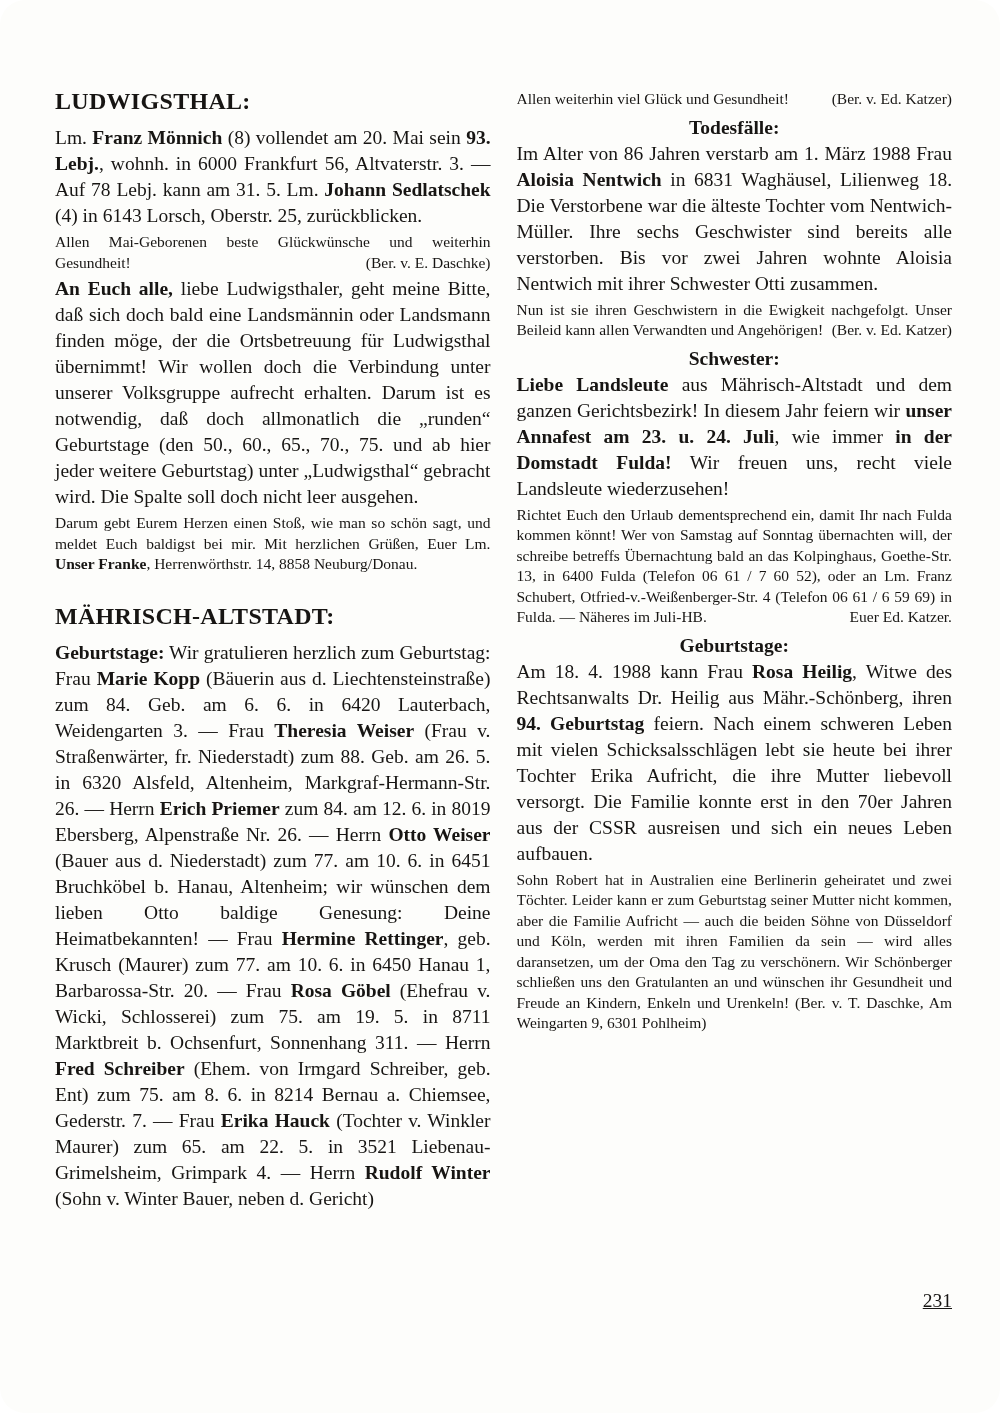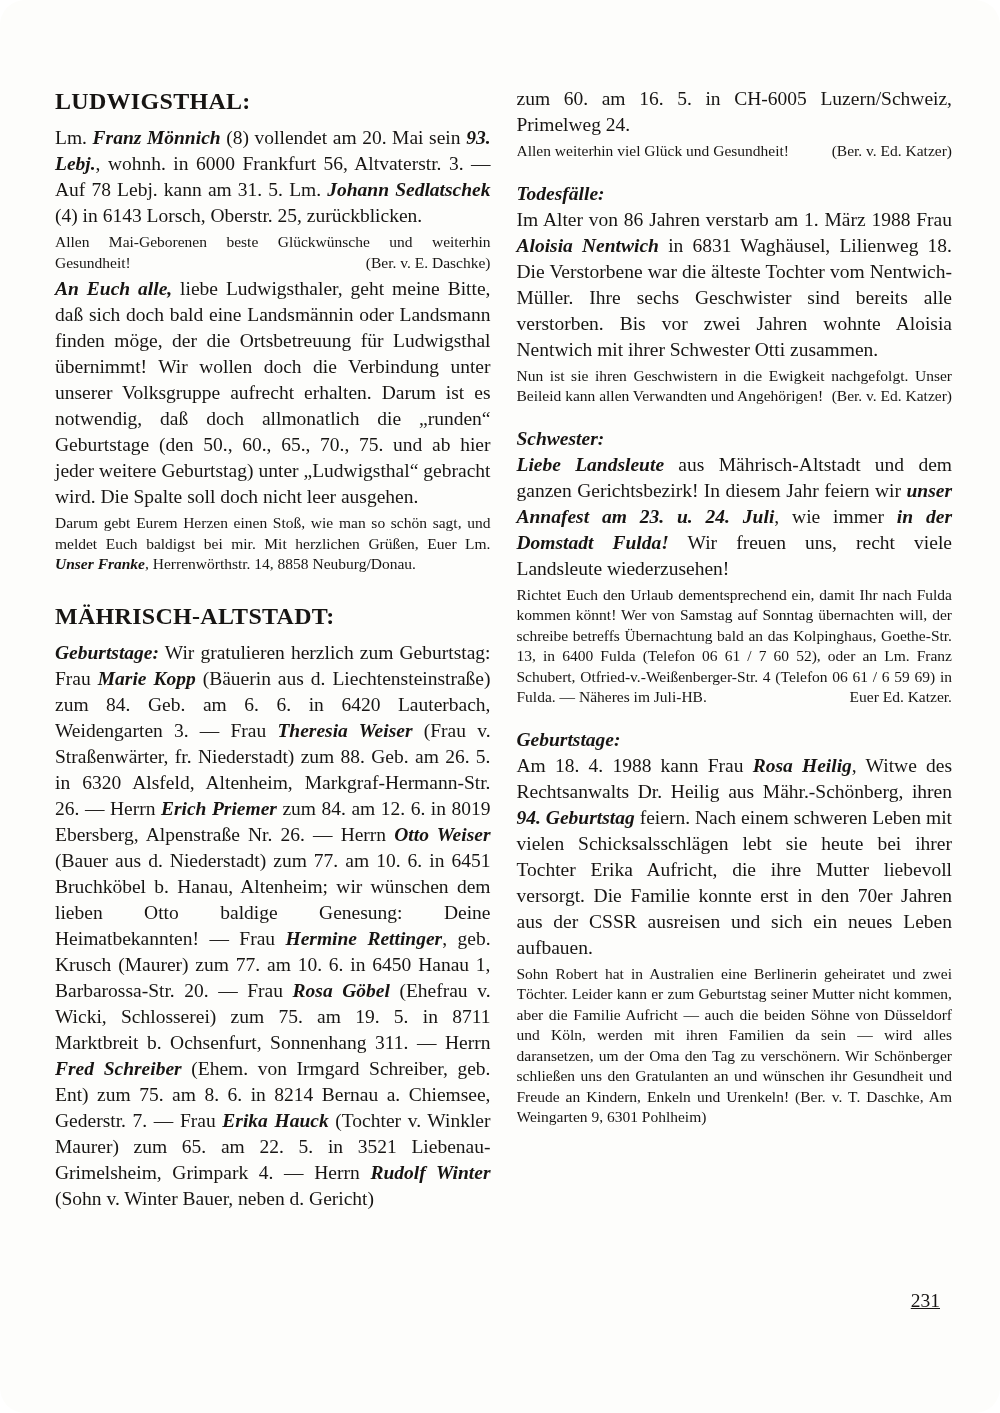--- a/index.html
+++ b/index.html
@@ -48,52 +48,51 @@
     font-weight: bold;
     text-align: left;
     letter-spacing: 0.3px;
     margin: 0 0 9px 0;
   }
 
   .col .blk.heading:not(:first-child) { margin-top: 26px; }
 
   .blk.subheading {
     font-weight: bold;
-    text-align: left;
-    margin-top: 19px;
+    text-align: center;
+    margin-top: 5px;
   }
 
-  .seg.b { font-weight: bold; font-style: italic; }
+  .seg.b { font-weight: bold; }
   .seg.attrib { float: right; }
 
   .page-number {
     position: absolute;
     top: 1288px;
-    right: 60px;
+    right: 48px;
     font-size: 19.5px;
     line-height: 26px;
     text-decoration: underline;
   }
 </style>
 </head>
 <body>
 
 <div class="page">
   <div class="columns">
     <div class="col" id="col-left">
         <h2 class="blk heading"><span class="seg">LUDWIGSTHAL:</span></h2>
         <p class="blk para"><span class="seg">Lm. </span><span class="seg b">Franz Mönnich</span><span class="seg"> (8) vollendet am 20. Mai sein </span><span class="seg b">93. Lebj.</span><span class="seg">, wohnh. in 6000 Frankfurt 56, Altvaterstr. 3. — Auf 78 Lebj. kann am 31. 5. Lm. </span><span class="seg b">Johann Sedlatschek</span><span class="seg"> (4) in 6143 Lorsch, Oberstr. 25, zurückblicken.</span></p>
         <p class="blk small"><span class="seg">Allen Mai-Geborenen beste Glückwünsche und weiterhin Gesundheit! </span><span class="seg attrib">(Ber. v. E. Daschke)</span></p>
         <p class="blk para"><span class="seg b">An Euch alle,</span><span class="seg"> liebe Ludwigsthaler, geht meine Bitte, daß sich doch bald eine Landsmännin oder Landsmann finden möge, der die Ortsbetreuung für Ludwigsthal übernimmt! Wir wollen doch die Verbindung unter unserer Volksgruppe aufrecht erhalten. Darum ist es notwendig, daß doch allmonatlich die „runden“ Geburtstage (den 50., 60., 65., 70., 75. und ab hier jeder weitere Geburtstag) unter „Ludwigsthal“ gebracht wird. Die Spalte soll doch nicht leer ausgehen.</span></p>
         <p class="blk small"><span class="seg">Darum gebt Eurem Herzen einen Stoß, wie man so schön sagt, und meldet Euch baldigst bei mir. Mit herzlichen Grüßen, Euer Lm. </span><span class="seg b">Unser Franke</span><span class="seg">, Herrenwörthstr. 14, 8858 Neuburg/Donau.</span></p>
         <h2 class="blk heading"><span class="seg">MÄHRISCH-ALTSTADT:</span></h2>
         <p class="blk para"><span class="seg b">Geburtstage:</span><span class="seg"> Wir gratulieren herzlich zum Geburtstag: Frau </span><span class="seg b">Marie Kopp</span><span class="seg"> (Bäuerin aus d. Liechtensteinstraße) zum 84. Geb. am 6. 6. in 6420 Lauterbach, Weidengarten 3. — Frau </span><span class="seg b">Theresia Weiser</span><span class="seg"> (Frau v. Straßenwärter, fr. Niederstadt) zum 88. Geb. am 26. 5. in 6320 Alsfeld, Altenheim, Markgraf-Hermann-Str. 26. — Herrn </span><span class="seg b">Erich Priemer</span><span class="seg"> zum 84. am 12. 6. in 8019 Ebersberg, Alpenstraße Nr. 26. — Herrn </span><span class="seg b">Otto Weiser</span><span class="seg"> (Bauer aus d. Niederstadt) zum 77. am 10. 6. in 6451 Bruchköbel b. Hanau, Altenheim; wir wünschen dem lieben Otto baldige Genesung: Deine Heimatbekannten! — Frau </span><span class="seg b">Hermine Rettinger</span><span class="seg">, geb. Krusch (Maurer) zum 77. am 10. 6. in 6450 Hanau 1, Barbarossa-Str. 20. — Frau </span><span class="seg b">Rosa Göbel</span><span class="seg"> (Ehefrau v. Wicki, Schlosserei) zum 75. am 19. 5. in 8711 Marktbreit b. Ochsenfurt, Sonnenhang 311. — Herrn </span><span class="seg b">Fred Schreiber</span><span class="seg"> (Ehem. von Irmgard Schreiber, geb. Ent) zum 75. am 8. 6. in 8214 Bernau a. Chiemsee, Gederstr. 7. — Frau </span><span class="seg b">Erika Hauck</span><span class="seg"> (Tochter v. Winkler Maurer) zum 65. am 22. 5. in 3521 Liebenau-Grimelsheim, Grimpark 4. — Herrn </span><span class="seg b">Rudolf Winter</span><span class="seg"> (Sohn v. Winter Bauer, neben d. Gericht)</span></p>
       </div>
     <div class="col" id="col-right">
-        <p class="blk para"><span class="seg">zum 60. am 16. 5. in CH-6005 Luzern/Schweiz, Primelweg 24.</span></p>
         <p class="blk small"><span class="seg">Allen weiterhin viel Glück und Gesundheit! </span><span class="seg attrib">(Ber. v. Ed. Katzer)</span></p>
         <p class="blk subheading"><span class="seg b">Todesfälle:</span></p>
         <p class="blk para"><span class="seg">Im Alter von 86 Jahren verstarb am 1. März 1988 Frau </span><span class="seg b">Aloisia Nentwich</span><span class="seg"> in 6831 Waghäusel, Lilienweg 18. Die Verstorbene war die älteste Tochter vom Nentwich-Müller. Ihre sechs Geschwister sind bereits alle verstorben. Bis vor zwei Jahren wohnte Aloisia Nentwich mit ihrer Schwester Otti zusammen.</span></p>
         <p class="blk small"><span class="seg">Nun ist sie ihren Geschwistern in die Ewigkeit nachgefolgt. Unser Beileid kann allen Verwandten und Angehörigen! </span><span class="seg attrib">(Ber. v. Ed. Katzer)</span></p>
         <p class="blk subheading"><span class="seg b">Schwester:</span></p>
         <p class="blk para"><span class="seg b">Liebe Landsleute</span><span class="seg"> aus Mährisch-Altstadt und dem ganzen Gerichtsbezirk! In diesem Jahr feiern wir </span><span class="seg b">unser Annafest am 23. u. 24. Juli</span><span class="seg">, wie immer </span><span class="seg b">in der Domstadt Fulda!</span><span class="seg"> Wir freuen uns, recht viele Landsleute wiederzusehen!</span></p>
         <p class="blk small"><span class="seg">Richtet Euch den Urlaub dementsprechend ein, damit Ihr nach Fulda kommen könnt! Wer von Samstag auf Sonntag übernachten will, der schreibe betreffs Übernachtung bald an das Kolpinghaus, Goethe-Str. 13, in 6400 Fulda (Telefon 06 61 / 7 60 52), oder an Lm. Franz Schubert, Otfried-v.-Weißenberger-Str. 4 (Telefon 06 61 / 6 59 69) in Fulda. — Näheres im Juli-HB. </span><span class="seg attrib">Euer Ed. Katzer.</span></p>
         <p class="blk subheading"><span class="seg b">Geburtstage:</span></p>
         <p class="blk para"><span class="seg">Am 18. 4. 1988 kann Frau </span><span class="seg b">Rosa Heilig</span><span class="seg">, Witwe des Rechtsanwalts Dr. Heilig aus Mähr.-Schönberg, ihren </span><span class="seg b">94. Geburtstag</span><span class="seg"> feiern. Nach einem schweren Leben mit vielen Schicksalsschlägen lebt sie heute bei ihrer Tochter Erika Aufricht, die ihre Mutter liebevoll versorgt. Die Familie konnte erst in den 70er Jahren aus der CSSR ausreisen und sich ein neues Leben aufbauen.</span></p>
         <p class="blk small"><span class="seg">Sohn Robert hat in Australien eine Berlinerin geheiratet und zwei Töchter. Leider kann er zum Geburtstag seiner Mutter nicht kommen, aber die Familie Aufricht — auch die beiden Söhne von Düsseldorf und Köln, werden mit ihren Familien da sein — wird alles daransetzen, um der Oma den Tag zu verschönern. Wir Schönberger schließen uns den Gratulanten an und wünschen ihr Gesundheit und Freude an Kindern, Enkeln und Urenkeln! (Ber. v. T. Daschke, Am Weingarten 9, 6301 Pohlheim)</span></p>

